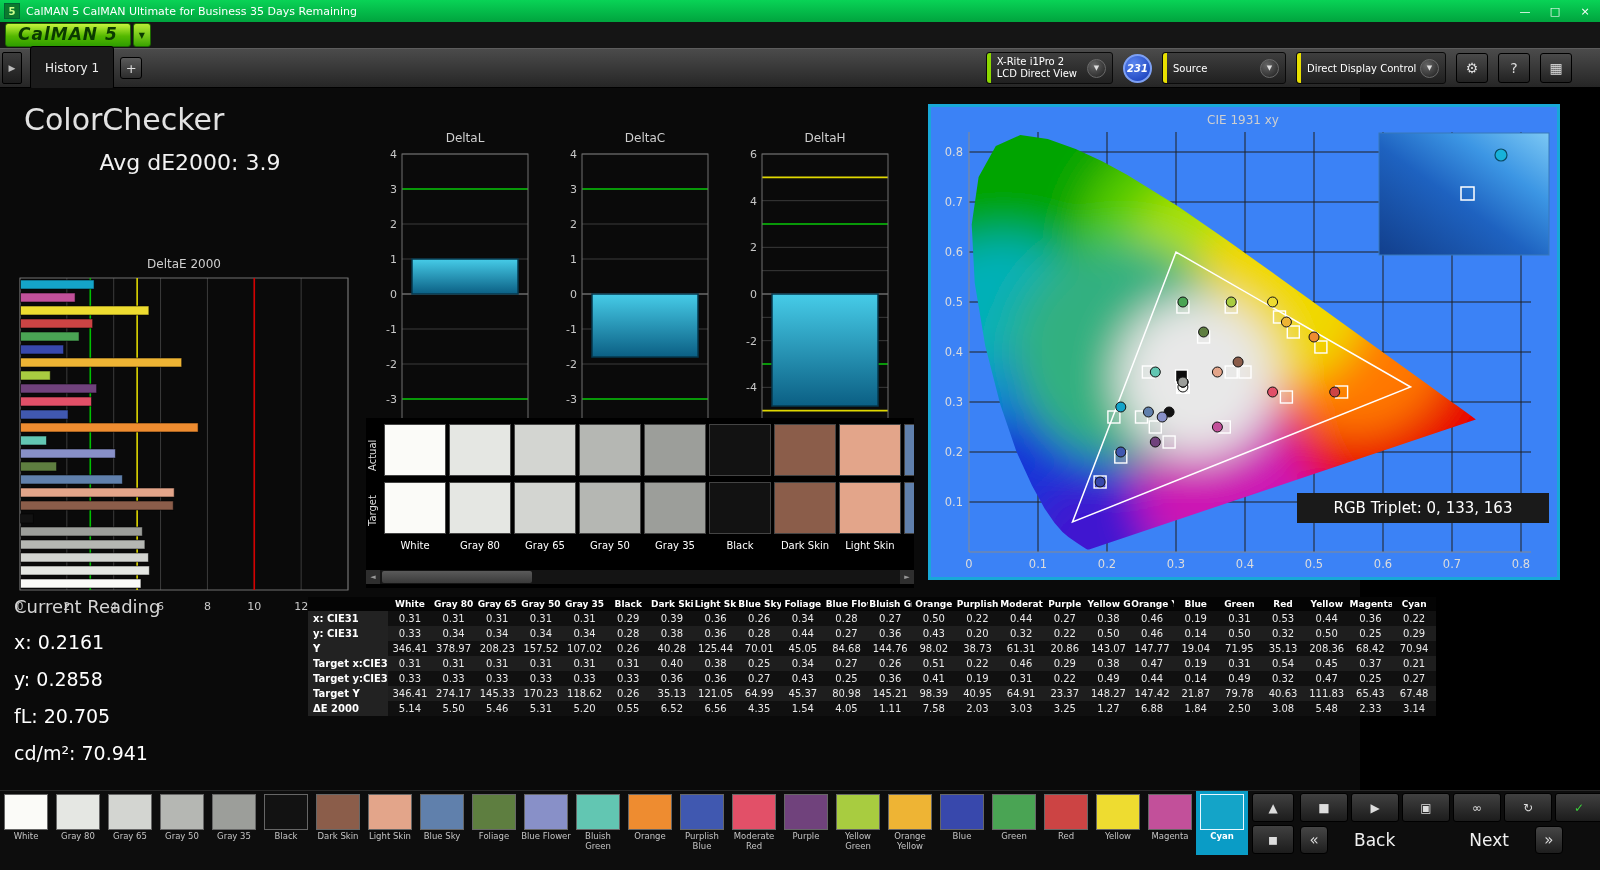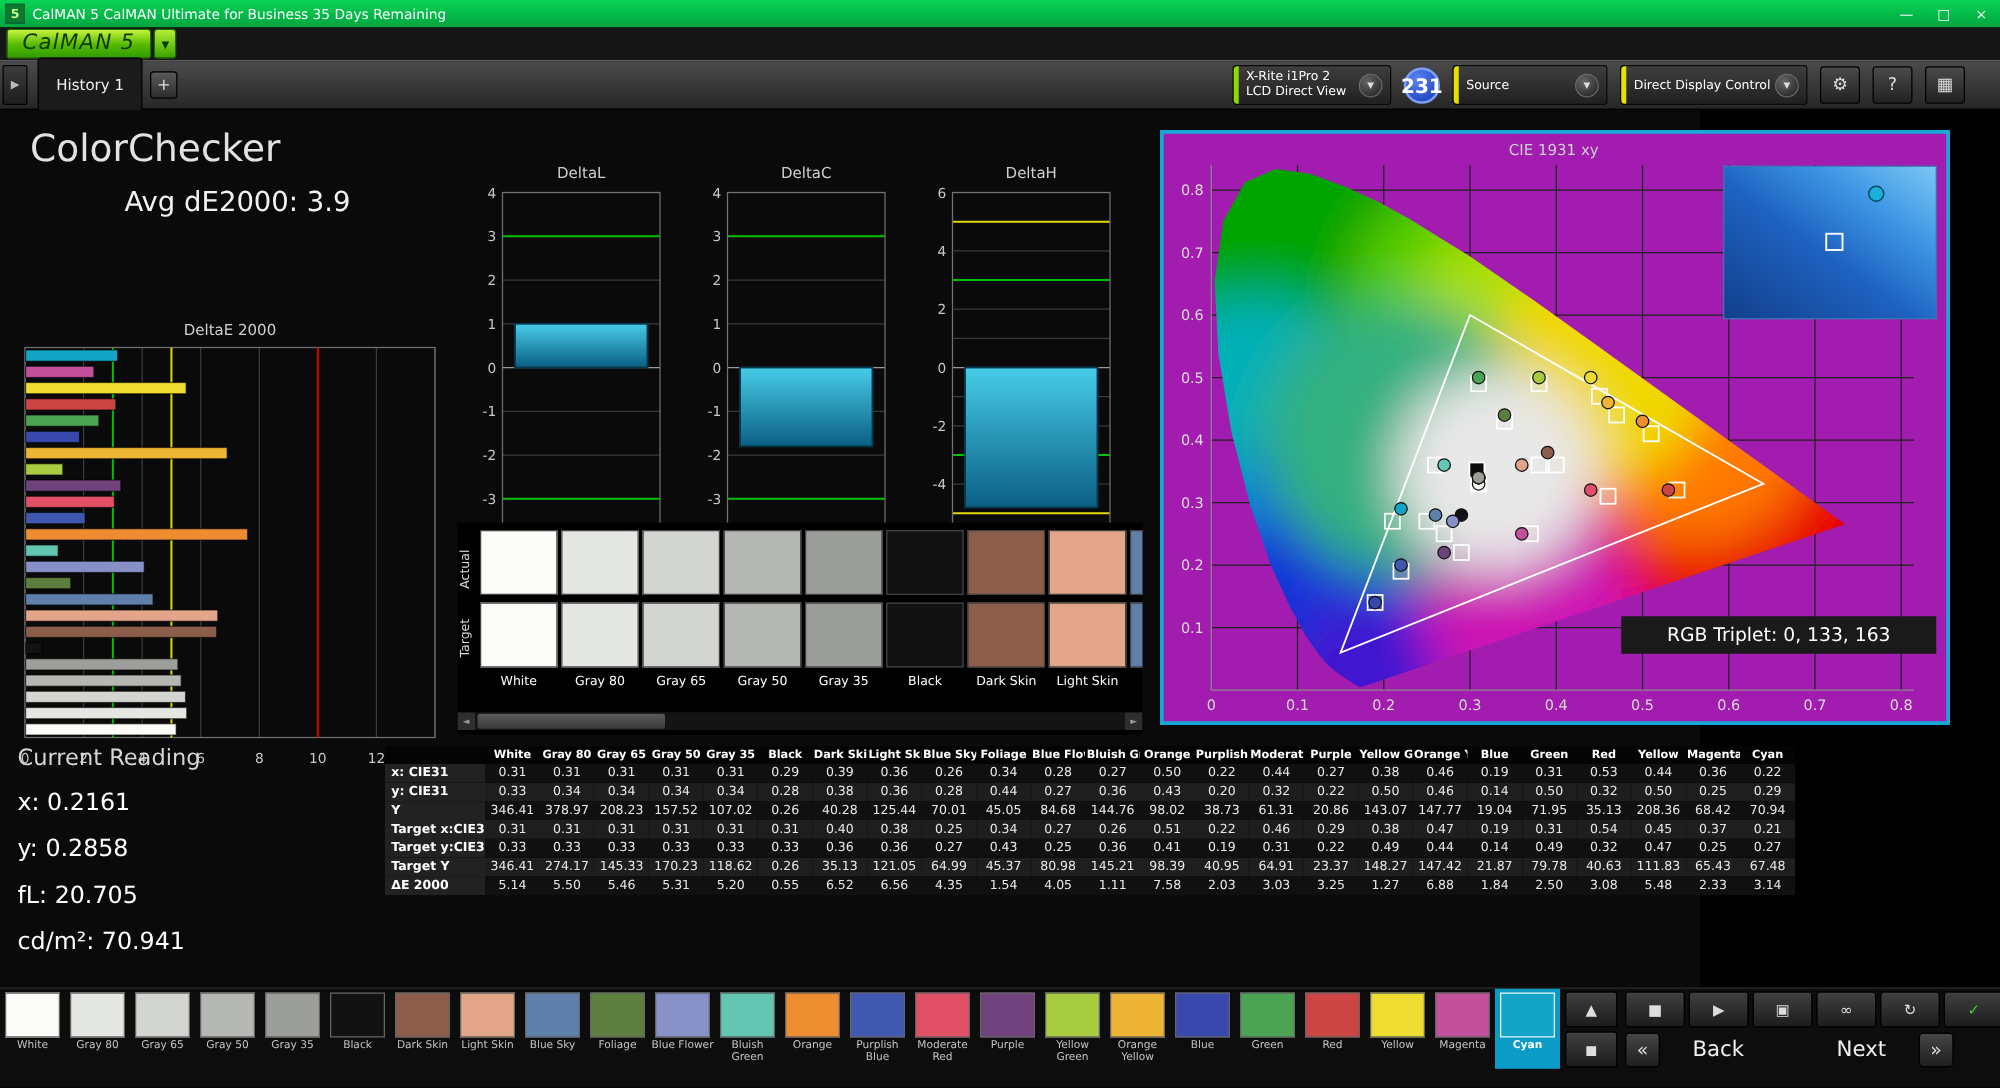--- a/index.html
+++ b/index.html
@@ -11,42 +11,42 @@
   .titlebar{position:absolute;top:0;left:0;width:1600px;height:22px;
     background:linear-gradient(#09d356,#00a43e);display:flex;align-items:center;font-size:11px;color:#fff;}
   .title-icon{width:14px;height:14px;margin:0 6px 0 4px;background:#0b7a2e;border:1px solid #063;color:#caff8a;
     font-size:10px;font-weight:bold;display:flex;align-items:center;justify-content:center;}
   .win-controls{margin-left:auto;display:flex;height:100%;}
   .win-btn{width:30px;height:100%;display:flex;align-items:center;justify-content:center;font-size:11px;color:#fff;cursor:default;}
 
   
   .logobar{position:absolute;top:22px;left:0;width:1600px;height:26px;background:#151515;display:flex;align-items:center;padding-left:5px;box-sizing:border-box;}
   .logo{background:linear-gradient(#c6f43c,#54b800 55%,#2f9e00);border:1px solid #1e6a00;border-radius:3px;
-    color:#0a3a00;font-weight:normal;font-style:italic;font-size:17px;letter-spacing:1px;padding:0 12px;height:22px;line-height:21px;}
+    color:#0a3a00;font-weight:bold;font-style:italic;font-size:17px;letter-spacing:1px;padding:0 12px;height:22px;line-height:21px;}
   .logo-dd{width:16px;height:22px;margin-left:2px;background:linear-gradient(#b6ec34,#3aa400);border:1px solid #1e6a00;border-radius:3px;
     color:#0a3a00;font-size:8px;display:flex;align-items:center;justify-content:center;}
 
   
   .tabbar{position:absolute;top:48px;left:0;width:1600px;height:40px;
     background:linear-gradient(#4b4b4b,#262626);border-top:1px solid #5d5d5d;border-bottom:1px solid #000;
     display:flex;align-items:center;box-sizing:border-box;}
   .tab-nav-btn{width:18px;height:30px;margin-left:2px;background:linear-gradient(#3c3c3c,#1d1d1d);border:1px solid #000;
     color:#bbb;font-size:9px;display:flex;align-items:center;justify-content:center;border-radius:2px;}
   .tab{margin-left:8px;background:#1b1b1b;border:1px solid #000;border-radius:3px;color:#eee;font-size:12px;padding:14px 14px;}
   .tab-add{width:20px;height:20px;margin-left:6px;background:linear-gradient(#5a5a5a,#2c2c2c);border:1px solid #000;border-radius:3px;
     color:#ddd;font-size:13px;display:flex;align-items:center;justify-content:center;}
   .tb-right{margin-left:auto;display:flex;align-items:center;gap:10px;padding-right:28px;}
   .dropdown{position:relative;height:30px;background:linear-gradient(#3e3e3e,#202020);border:1px solid #0a0a0a;border-radius:3px;
     display:flex;align-items:center;padding-left:10px;font-size:10px;color:#fff;}
   .dd-accent{position:absolute;left:0;top:0;width:4px;height:100%;border-radius:3px 0 0 3px;}
   .dd-lines{line-height:1.25;}
   .dd-arrow{width:17px;height:17px;border-radius:50%;background:radial-gradient(circle at 35% 30%,#666,#1d1d1d);
     border:1px solid #6a6a6a;color:#ddd;font-size:7px;display:flex;align-items:center;justify-content:center;margin:0 6px 0 10px;}
   .badge{width:25px;height:25px;border-radius:50%;background:radial-gradient(circle at 35% 30%,#5a86f0,#1236b4);
-    border:2px solid #7da0f4;color:#fff;font-size:16px;font-weight:bold;display:flex;align-items:center;justify-content:center;}
+    border:2px solid #7da0f4;color:#fff;font-size:10px;font-weight:bold;display:flex;align-items:center;justify-content:center;font-style:italic;}
   .tool-btn{width:30px;height:28px;background:linear-gradient(#4a4a4a,#222);border:1px solid #000;border-radius:3px;
     color:#ddd;font-size:14px;display:flex;align-items:center;justify-content:center;}
 
   
   .content{position:absolute;top:88px;left:0;width:1360px;height:702px;background:#0a0a0a;}
   .cc-title{position:absolute;left:24px;top:14px;font-size:30px;color:#e2e2e2;}
   .summary-lines{position:absolute;left:0;top:58px;width:380px;text-align:center;}
   .summary-lines div{font-size:22px;color:#f2f2f2;line-height:1.55;}
   .chart-host{position:absolute;margin-top:22px;}
   #deltae-host{left:8px;top:146px;}
@@ -62,21 +62,21 @@
   .sblock{width:62px;height:52px;border:1px solid #444;box-sizing:border-box;}
   .slabels{position:absolute;left:18px;top:122px;display:flex;gap:3px;}
   .slabels div{width:62px;font-size:10px;color:#fff;text-align:center;white-space:nowrap;overflow:hidden;}
   .hscroll{position:absolute;left:0;top:152px;width:548px;height:14px;background:#1b1b1b;display:flex;align-items:center;}
   .hs-btn{width:14px;height:14px;background:#2e2e2e;color:#999;font-size:7px;display:flex;align-items:center;justify-content:center;}
   .hs-track{flex:1;height:14px;position:relative;background:#141414;}
   .hs-thumb{position:absolute;left:2px;top:1px;width:150px;height:12px;background:linear-gradient(#5a5a5a,#3a3a3a);border-radius:2px;}
 
   
   .cie-panel{position:absolute;left:928px;top:16px;width:632px;height:476px;border:3px solid var(--teal);
-    background:#a21caf;box-sizing:border-box;}
+    background:#3b82f6;box-sizing:border-box;}
 
   
   .reading{position:absolute;left:14px;top:508px;}
   .reading .rtitle{font-size:18px;color:#d6d6d6;margin-bottom:14px;}
   .reading .rline{font-size:19px;color:#fff;margin-bottom:15px;}
 
   
   .mtable{position:absolute;left:308px;top:509px;width:1128px;border-collapse:collapse;table-layout:fixed;}
   .mtable th,.mtable td{padding:2px 1px;white-space:nowrap;overflow:hidden;}
   .mtable thead th{font-size:9px;font-weight:bold;color:#fff;background:#040404;text-align:center;}

